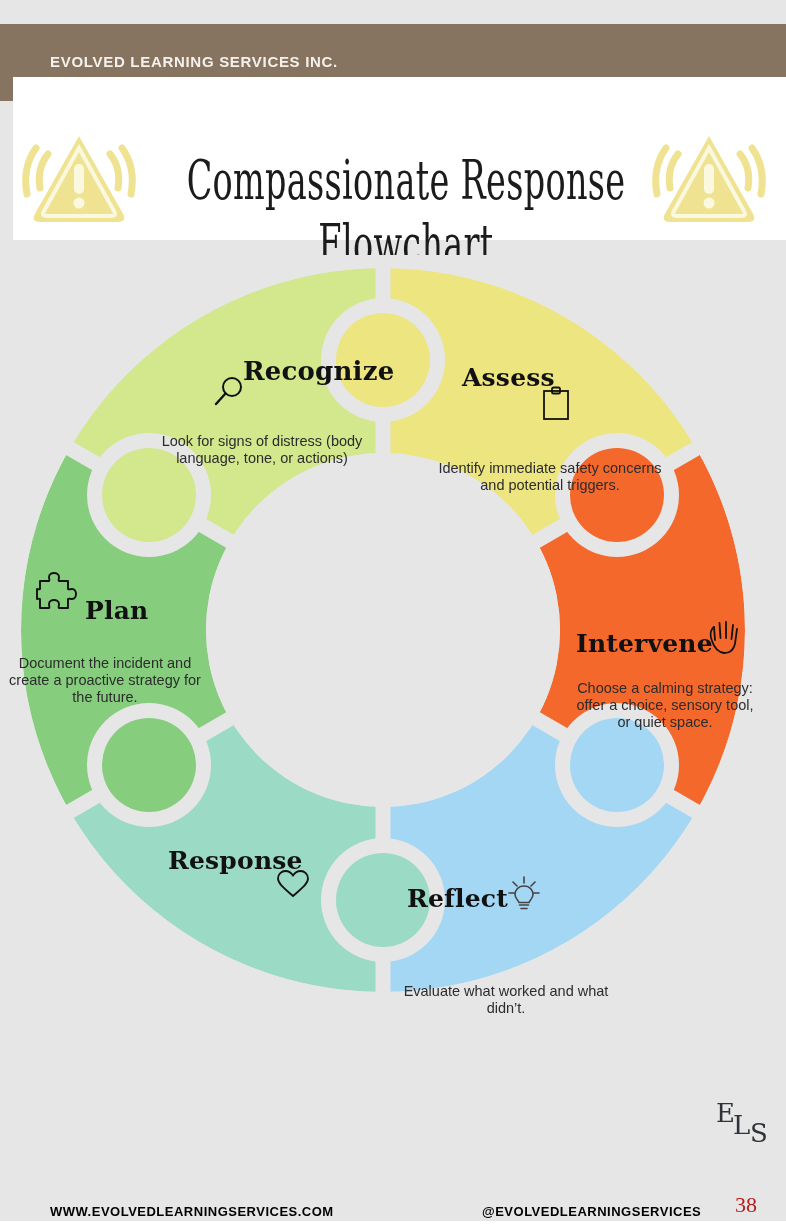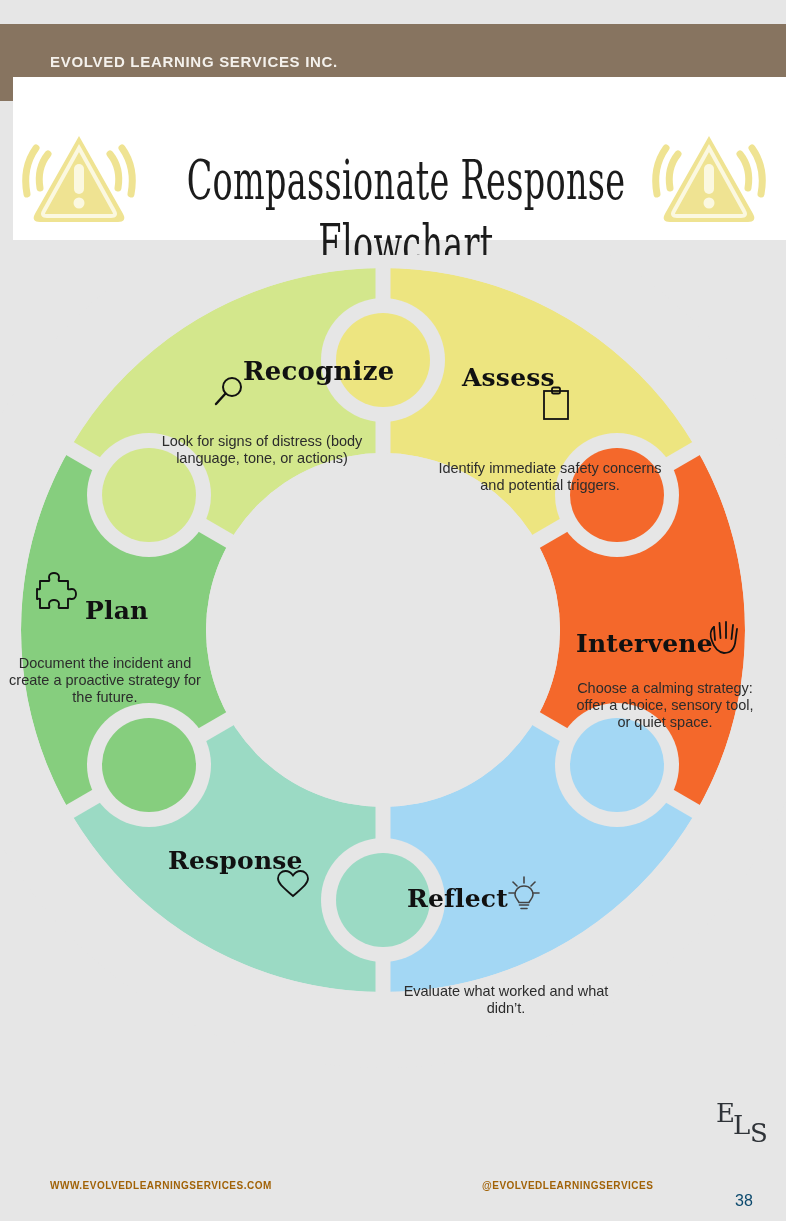--- a/index.html
+++ b/index.html
@@ -92,44 +92,45 @@
     text-align: center;
   }
   .seg-icon {
     position: absolute;
   }
 
   
   .footer-url, .footer-handle {
     position: absolute;
     font-family: "Liberation Sans", sans-serif;
-    font-size: 10px;
+    font-size: 13px;
     font-weight: bold;
     letter-spacing: 0.5px;
-    color: #a16207;
+    color: #000000;
     white-space: nowrap;
+    margin-top: 24px;
   }
   .footer-url    { left: 50px;  top: 1180px; }
   .footer-handle { left: 482px; top: 1180px; }
   .els-logo {
     position: absolute;
     left: 714px; top: 1098px;
     width: 62px; height: 56px;
     font-family: "DejaVu Serif", serif;
     color: #2f3338;
   }
   .els-e { position: absolute; left: 2px;  top: 0px;  font-size: 26px; }
   .els-l { position: absolute; left: 19px; top: 12px; font-size: 26px; }
   .els-s { position: absolute; left: 36px; top: 20px; font-size: 26px; }
   .page-num {
     position: absolute;
     left: 735px; top: 1192px;
-    font-family: Liberation Sans, sans-serif;
-    font-size: 16px;
-    color: #0c4a6e;
+    font-family: Liberation Serif, serif;
+    font-size: 22px;
+    color: #b91c1c;
   }
   .bottom-rule {
     position: absolute;
     left: 0; top: 1221px;
     width: 786px; height: 6px;
     background: #ffffff;
   }
 </style>
 </head>
 <body>

